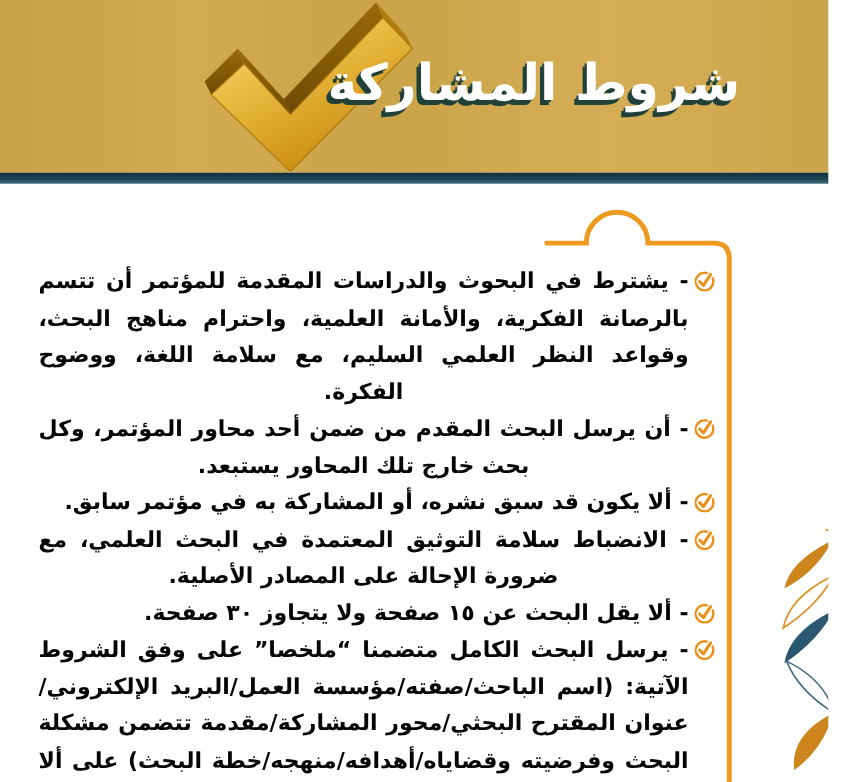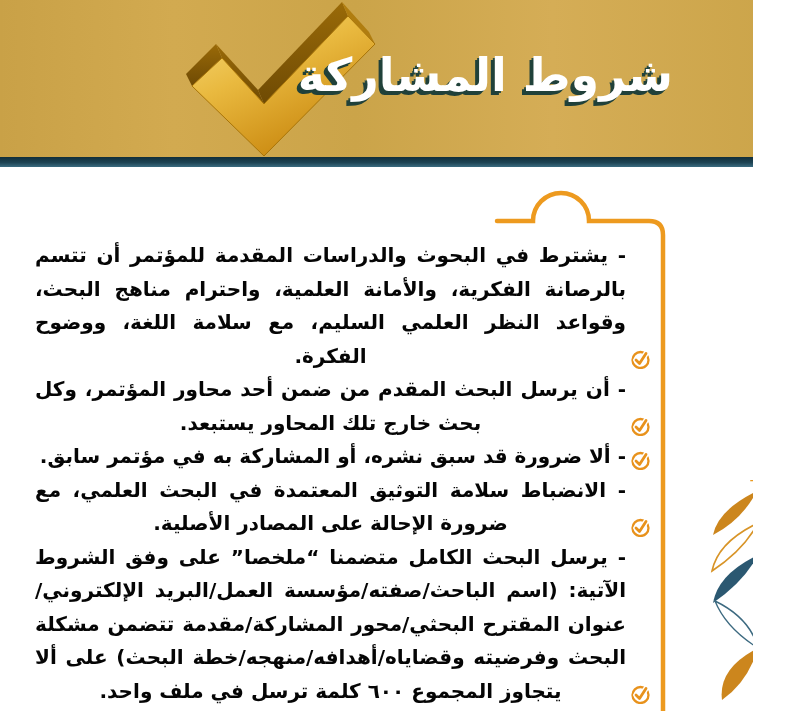--- a/index.html
+++ b/index.html
@@ -34,21 +34,21 @@
   .sparkle{
     position:absolute; left:749px; top:474px; color:#ea9a20;
     font-size:12px; font-weight:700;
   }
   .helix{ position:absolute; left:690px; top:484px; }
   
   .bullet-list{
     position:absolute; left:35px; top:239px; width:616px;
     direction:rtl;
   }
-  .bullet{ display:flex; align-items:flex-end; }
+  .bullet{ display:flex; align-items:flex-start; }
   .bicon{ flex:0 0 22px; margin-top:5px; margin-left:3px; }
   .btext{
     flex:1 1 auto;
     font-size:20px; font-weight:700; color:#050505;
     line-height:33.5px;
     text-align:justify; text-align-last:center;
     overflow-wrap:break-word;
   }
   .bullet.single .btext{ text-align-last:right; }
 </style>
@@ -123,34 +123,44 @@
     </div>
 
     <div class="bullet single">
       <span class="bicon">
         <svg width="21" height="21" viewBox="0 0 21 21">
           <circle cx="10.5" cy="12" r="8" fill="none" stroke="#E8921C" stroke-width="2.3"></circle>
           <polyline points="6,12 9.5,15.5 16,5.5" fill="none" stroke="#ffffff" stroke-width="5.5" stroke-linecap="round" stroke-linejoin="round"></polyline>
           <polyline points="6,12 9.5,15.5 16,5.5" fill="none" stroke="#E8921C" stroke-width="2.8" stroke-linecap="round" stroke-linejoin="round"></polyline>
         </svg>
       </span>
-      <div class="btext">- ألا ضرورة قد سبق نشره، أو المشاركة به في مؤتمر سابق.</div>
+      <div class="btext">- ألا يكون قد سبق نشره، أو المشاركة به في مؤتمر سابق.</div>
     </div>
 
     <div class="bullet">
       <span class="bicon">
         <svg width="21" height="21" viewBox="0 0 21 21">
           <circle cx="10.5" cy="12" r="8" fill="none" stroke="#E8921C" stroke-width="2.3"></circle>
           <polyline points="6,12 9.5,15.5 16,5.5" fill="none" stroke="#ffffff" stroke-width="5.5" stroke-linecap="round" stroke-linejoin="round"></polyline>
           <polyline points="6,12 9.5,15.5 16,5.5" fill="none" stroke="#E8921C" stroke-width="2.8" stroke-linecap="round" stroke-linejoin="round"></polyline>
         </svg>
       </span>
       <div class="btext">- الانضباط سلامة التوثيق المعتمدة في البحث العلمي، مع ضرورة الإحالة على المصادر الأصلية.</div>
     </div>
 
+    <div class="bullet single">
+      <span class="bicon">
+        <svg width="21" height="21" viewBox="0 0 21 21">
+          <circle cx="10.5" cy="12" r="8" fill="none" stroke="#E8921C" stroke-width="2.3"></circle>
+          <polyline points="6,12 9.5,15.5 16,5.5" fill="none" stroke="#ffffff" stroke-width="5.5" stroke-linecap="round" stroke-linejoin="round"></polyline>
+          <polyline points="6,12 9.5,15.5 16,5.5" fill="none" stroke="#E8921C" stroke-width="2.8" stroke-linecap="round" stroke-linejoin="round"></polyline>
+        </svg>
+      </span>
+      <div class="btext">- ألا يقل البحث عن ١٥ صفحة ولا يتجاوز ٣٠ صفحة.</div>
+    </div>
 
     <div class="bullet">
       <span class="bicon">
         <svg width="21" height="21" viewBox="0 0 21 21">
           <circle cx="10.5" cy="12" r="8" fill="none" stroke="#E8921C" stroke-width="2.3"></circle>
           <polyline points="6,12 9.5,15.5 16,5.5" fill="none" stroke="#ffffff" stroke-width="5.5" stroke-linecap="round" stroke-linejoin="round"></polyline>
           <polyline points="6,12 9.5,15.5 16,5.5" fill="none" stroke="#E8921C" stroke-width="2.8" stroke-linecap="round" stroke-linejoin="round"></polyline>
         </svg>
       </span>
       <div class="btext">- يرسل البحث الكامل متضمنا “ملخصا” على وفق الشروط الآتية: (اسم الباحث/صفته/مؤسسة العمل/البريد الإلكتروني/عنوان المقترح البحثي/محور المشاركة/مقدمة تتضمن مشكلة البحث وفرضيته وقضاياه/أهدافه/منهجه/خطة البحث)  على ألا يتجاوز المجموع ٦٠٠ كلمة ترسل في ملف واحد.</div>

